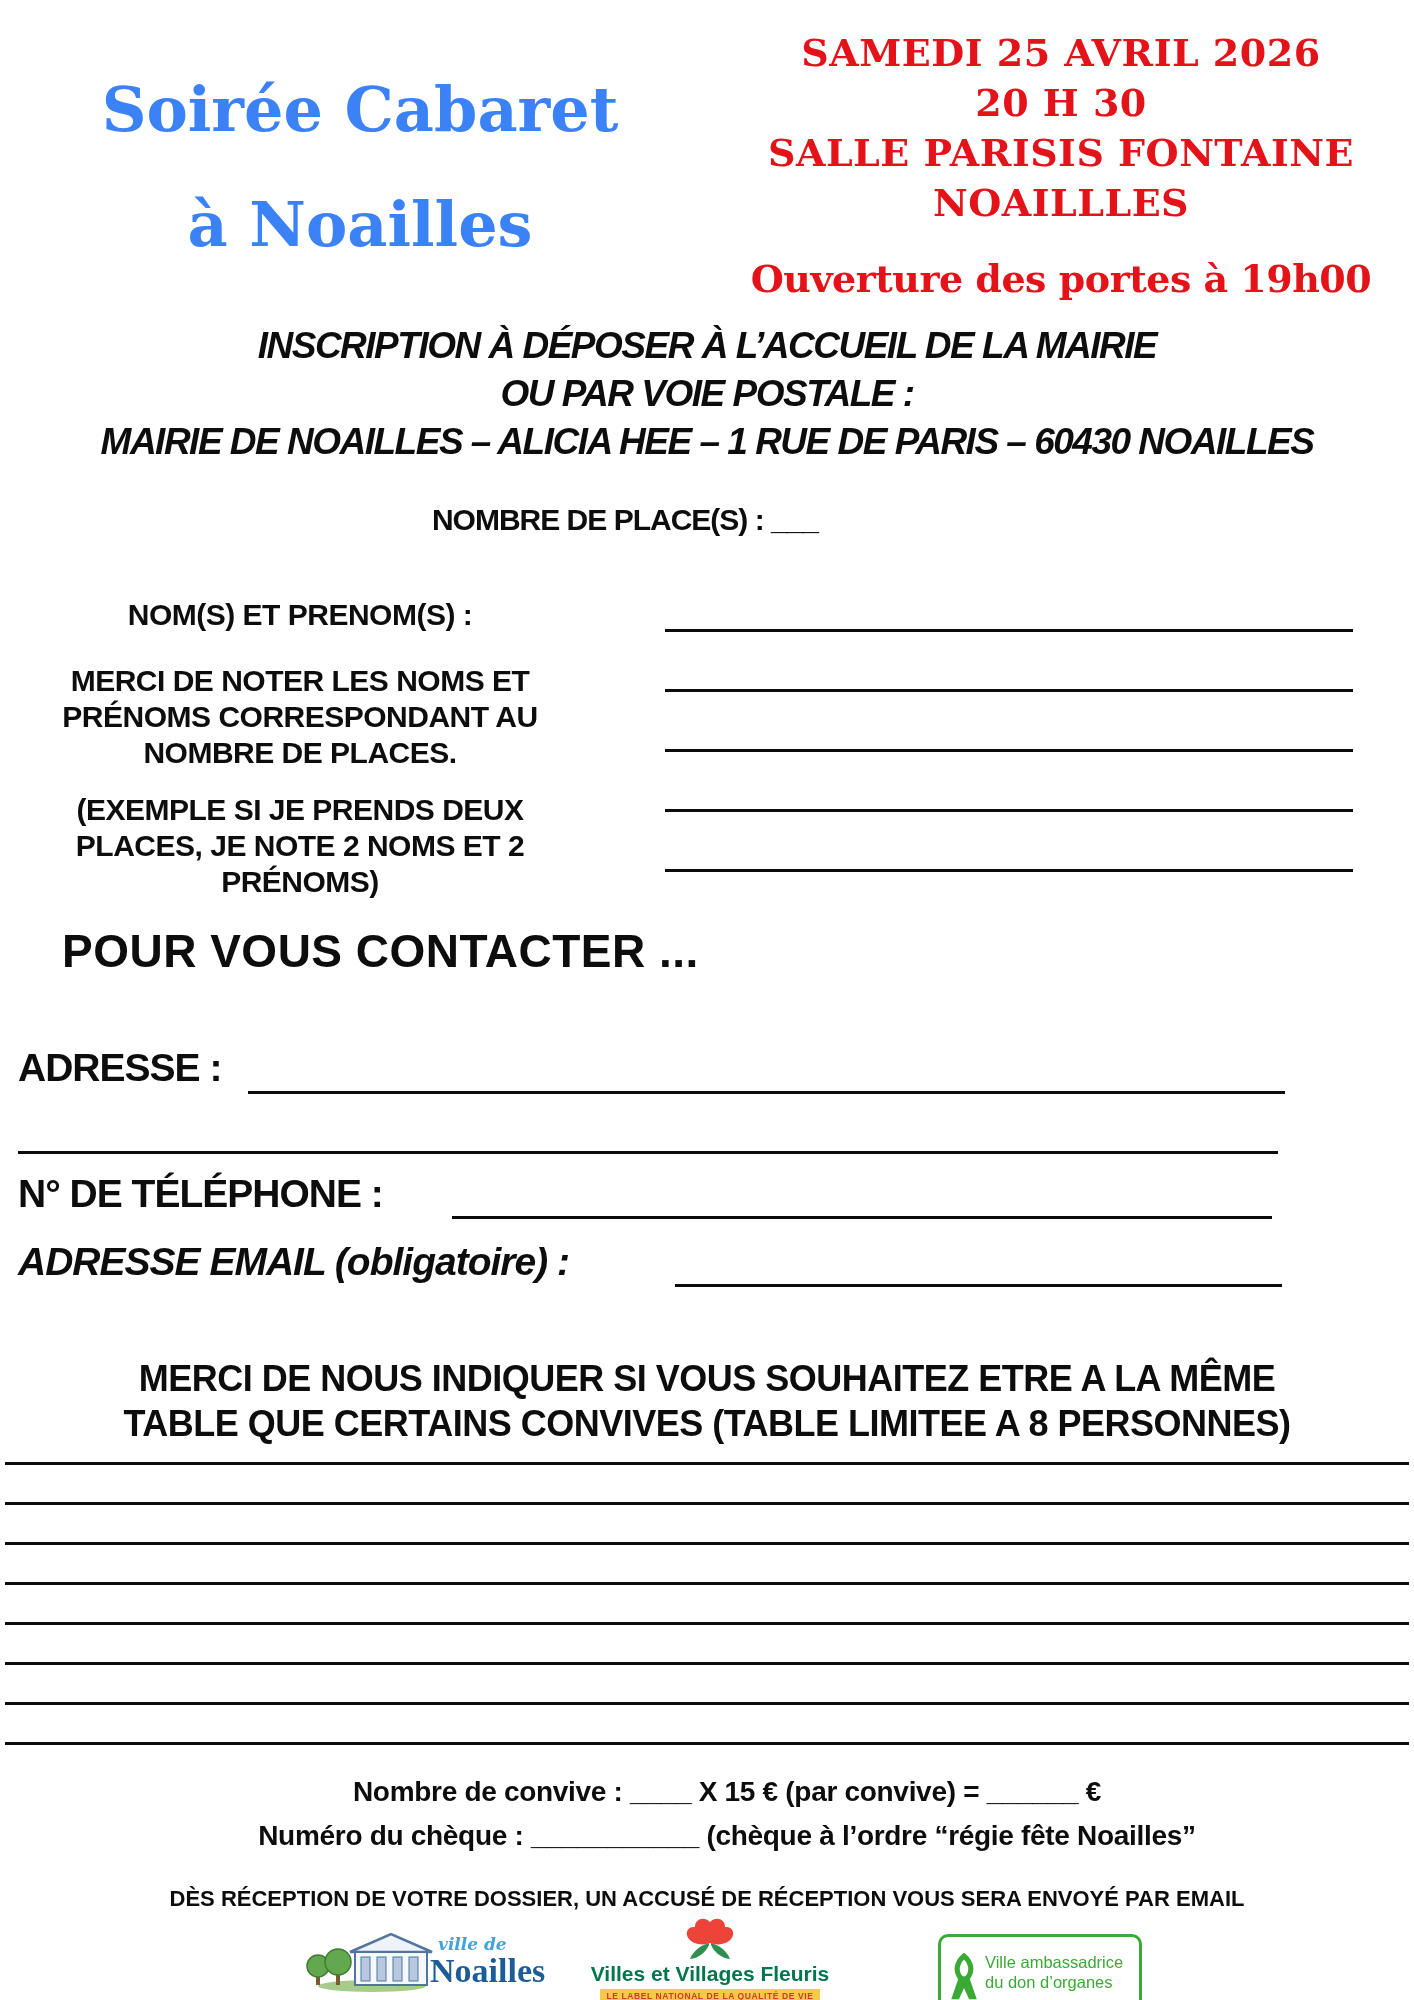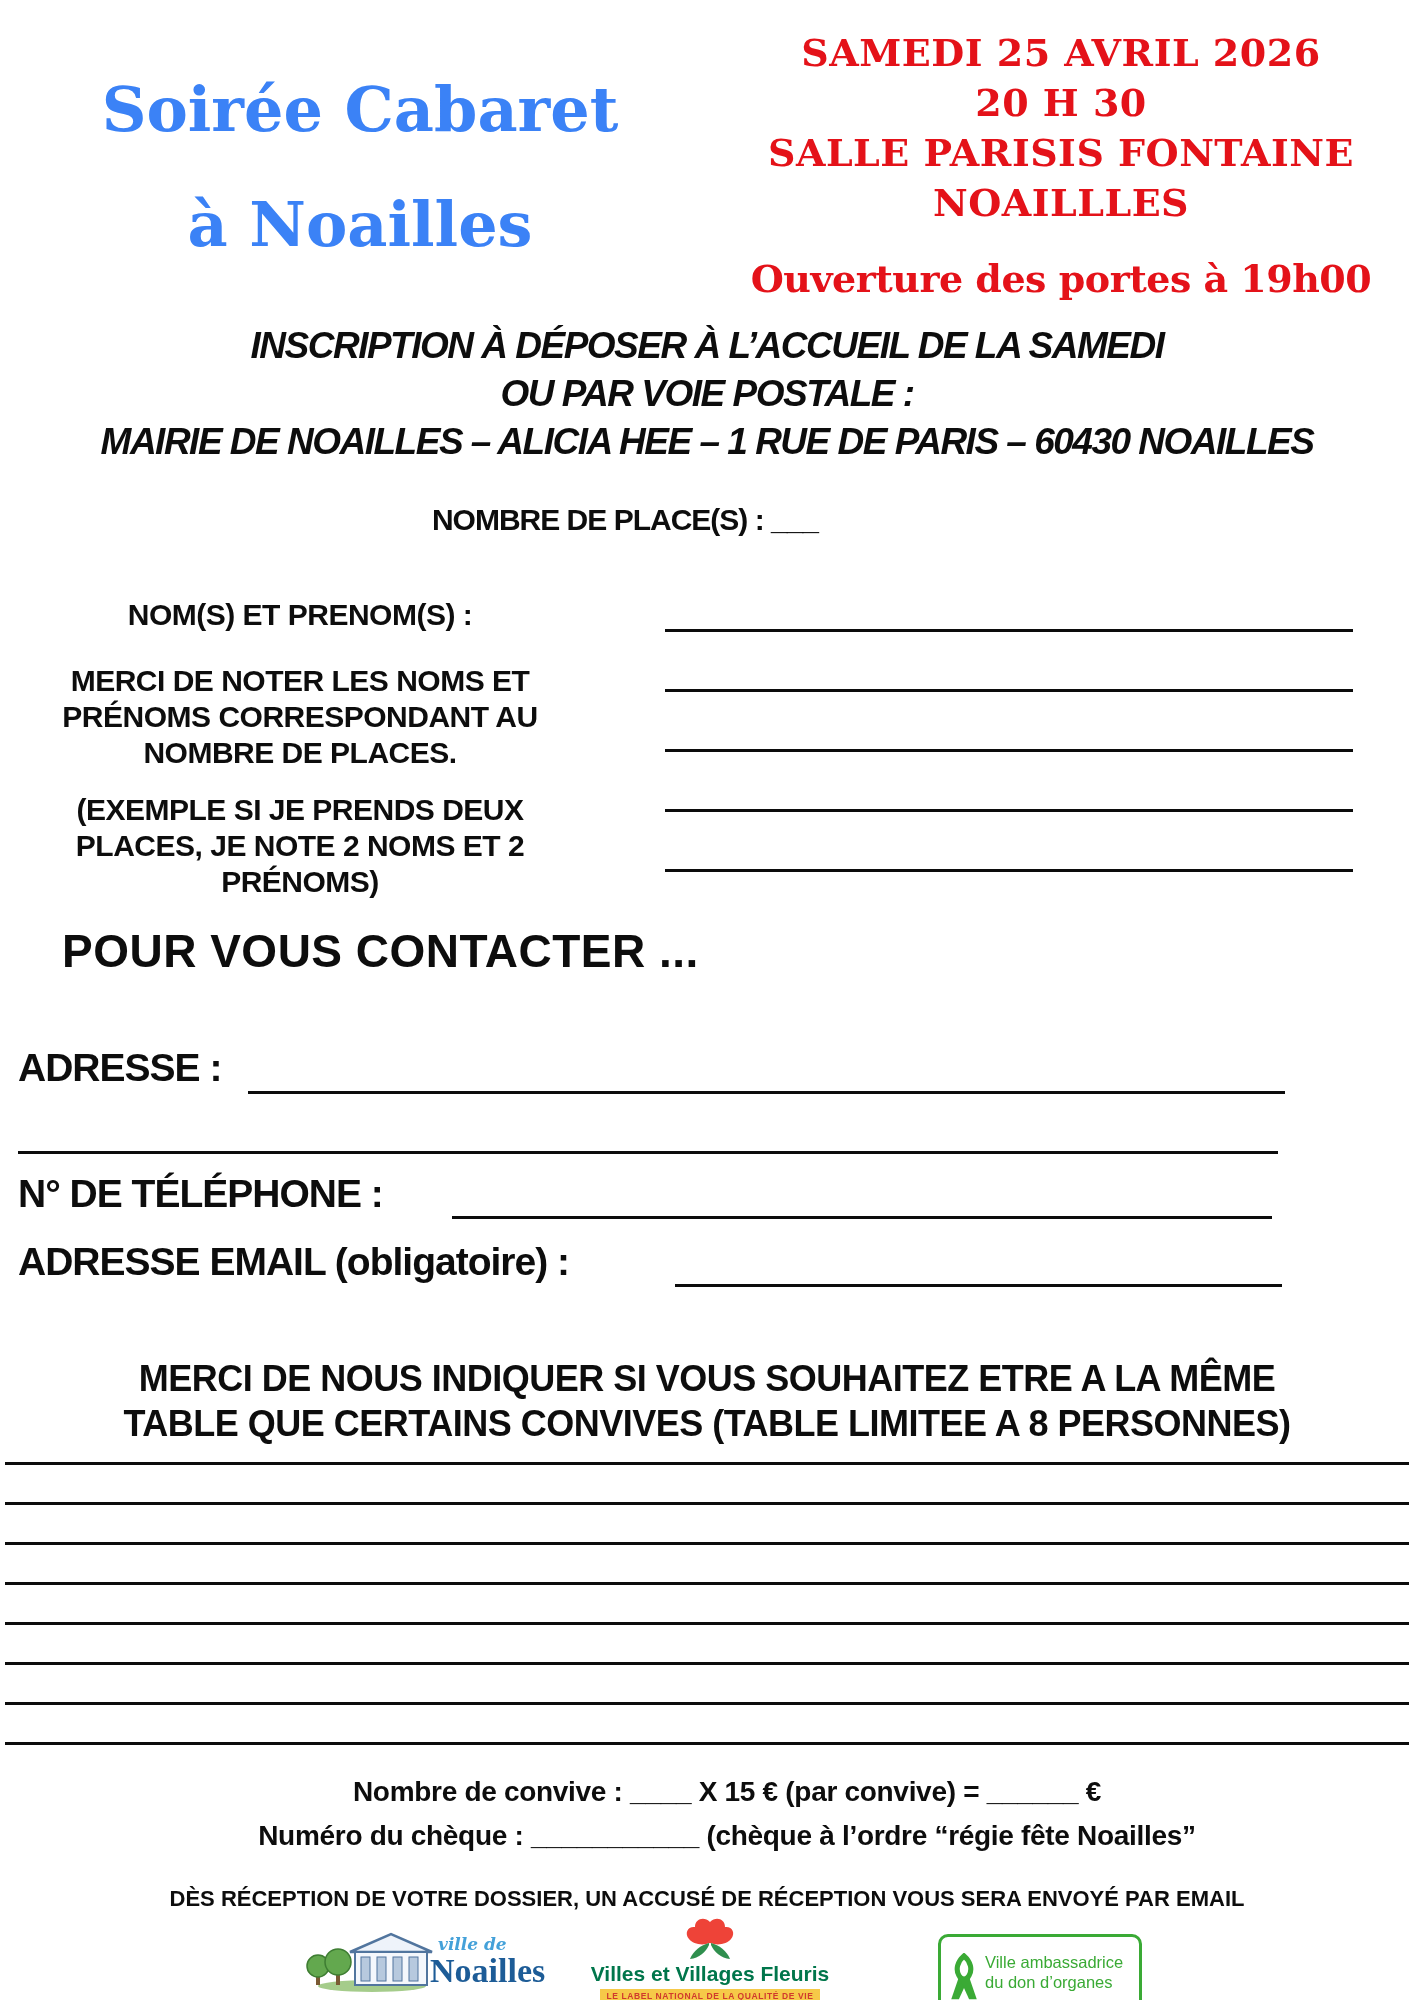--- a/index.html
+++ b/index.html
@@ -55,21 +55,21 @@
 
   <div class="abs event ctr">
     <div>SAMEDI 25 AVRIL 2026</div>
     <div>20 H 30</div>
     <div>SALLE PARISIS FONTAINE</div>
     <div>NOAILLLES</div>
   </div>
   <div class="abs doors ctr">Ouverture des portes à 19h00</div>
 
   <div class="abs instr ctr">
-    <div>INSCRIPTION À DÉPOSER À L’ACCUEIL DE LA SAMEDI</div>
+    <div>INSCRIPTION À DÉPOSER À L’ACCUEIL DE LA MAIRIE</div>
     <div>OU PAR VOIE POSTALE :</div>
     <div>MAIRIE DE NOAILLES – ALICIA HEE – 1 RUE DE PARIS – 60430 NOAILLES</div>
   </div>
 
   <div class="abs places ctr">
     <span>NOMBRE DE PLACE(S) :</span>
     <span>___</span>
   </div>
 
   <div class="abs leftcol ctr" style="top:597px;">NOM(S) ET PRENOM(S) :</div>
@@ -94,21 +94,21 @@
 
   <div class="abs contact-h">POUR VOUS CONTACTER ...</div>
 
   <div class="abs flabel" style="left:18px;top:1046px;">ADRESSE :</div>
   <div class="wline" style="left:248px;top:1091px;width:1037px;"></div>
   <div class="wline" style="left:18px;top:1151px;width:1260px;"></div>
 
   <div class="abs flabel" style="left:18px;top:1172px;">N° DE TÉLÉPHONE :</div>
   <div class="wline" style="left:452px;top:1216px;width:820px;"></div>
 
-  <div class="abs flabel" style="left:18px;top:1240px;">ADRESSE EMAIL (obligatoire) :</div>
+  <div class="abs flabel" style="left:18px;top:1240px;font-style:italic;">ADRESSE EMAIL (obligatoire) :</div>
   <div class="wline" style="left:675px;top:1284px;width:607px;"></div>
 
   <div class="abs tablenote ctr">
     <div>MERCI DE NOUS INDIQUER SI VOUS SOUHAITEZ ETRE A LA MÊME</div>
     <div>TABLE QUE CERTAINS CONVIVES (TABLE LIMITEE A 8 PERSONNES)</div>
   </div>
 
   <div id="comment-lines">
       <div class="wline" style="top: 1462px; left: 5px; width: 1404px;"></div>
       <div class="wline" style="top: 1502px; left: 5px; width: 1404px;"></div>

